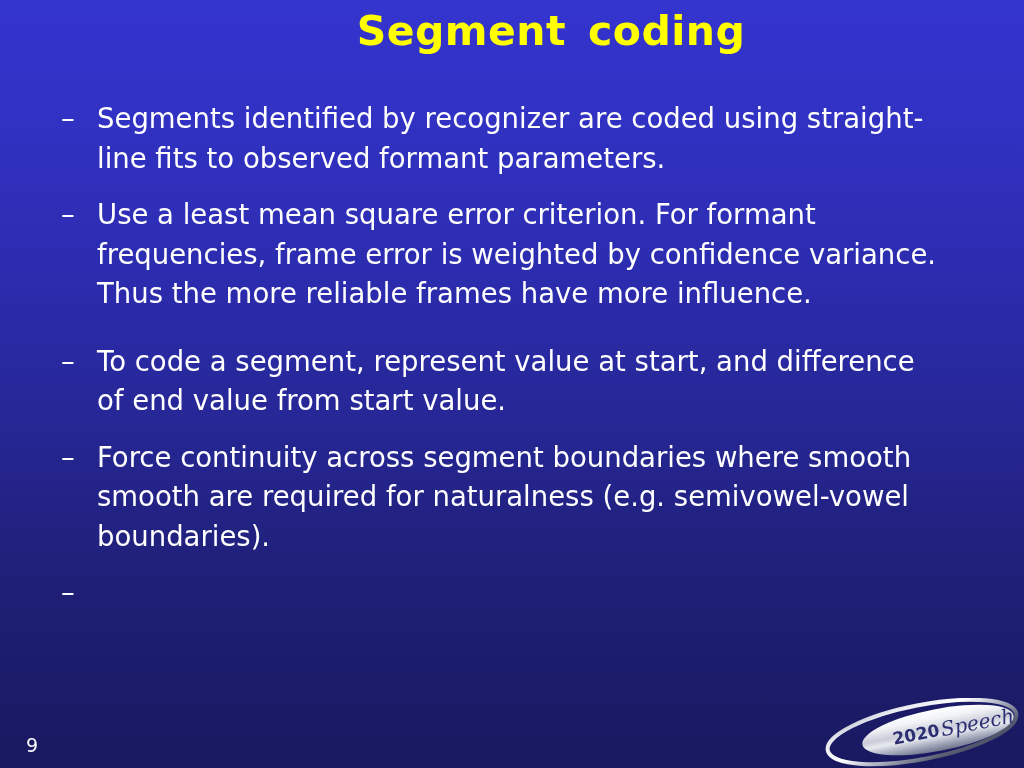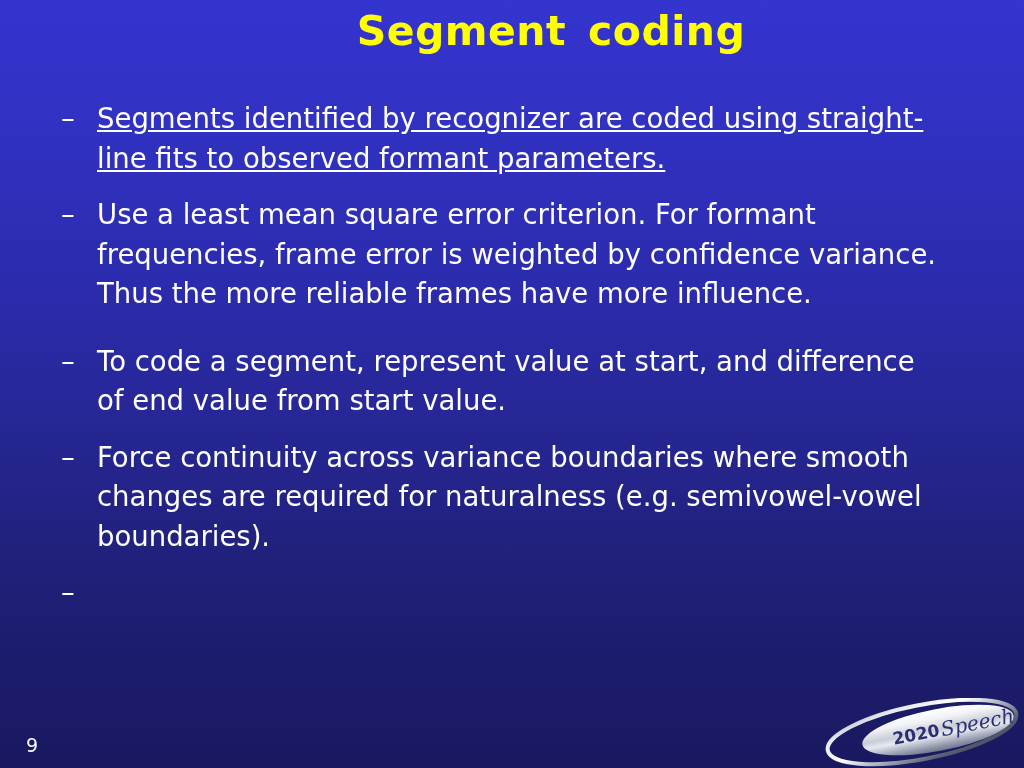--- a/index.html
+++ b/index.html
@@ -75,21 +75,21 @@
     left: 3px;
     top: 0;
     width: 28px;
     color: #ffffff;
     font-size: 27.5px;
     line-height: 39.5px;
   }
   .bullet .btext {
     display: block;
   }
-  .b-w1 { max-width: 855px; text-decoration: underline; }
+  .b-w1 { max-width: 855px; }
   .b-w2 { max-width: 895px; }
   .b-w3 { max-width: 820px; margin-top: 28px; }
   .b-w4 { max-width: 855px; }
   .b-w5 { max-width: 815px; }
 
   
   #page-number {
     position: absolute;
     left: 26px;
     bottom: 12px;
@@ -144,21 +144,21 @@
       <span class="btext b-w2">Use a least mean square error criterion.  For formant frequencies, frame error is weighted by confidence variance.  Thus the more reliable frames have more influence.</span>
     </div>
 
     <div class="bullet">
       <span class="dash">–</span>
       <span class="btext b-w3">To code a segment, represent value at start, and difference of end value from start value.</span>
     </div>
 
     <div class="bullet">
       <span class="dash">–</span>
-      <span class="btext b-w4">Force continuity across variance boundaries where smooth changes are required for naturalness (e.g. semivowel-vowel boundaries).</span>
+      <span class="btext b-w4">Force continuity across segment boundaries where smooth smooth are required for naturalness (e.g. semivowel-vowel boundaries).</span>
     </div>
 
     <div class="bullet">
       <span class="dash">–</span>
     </div>
 
   </div>
 
   <div id="page-number">9</div>
 

